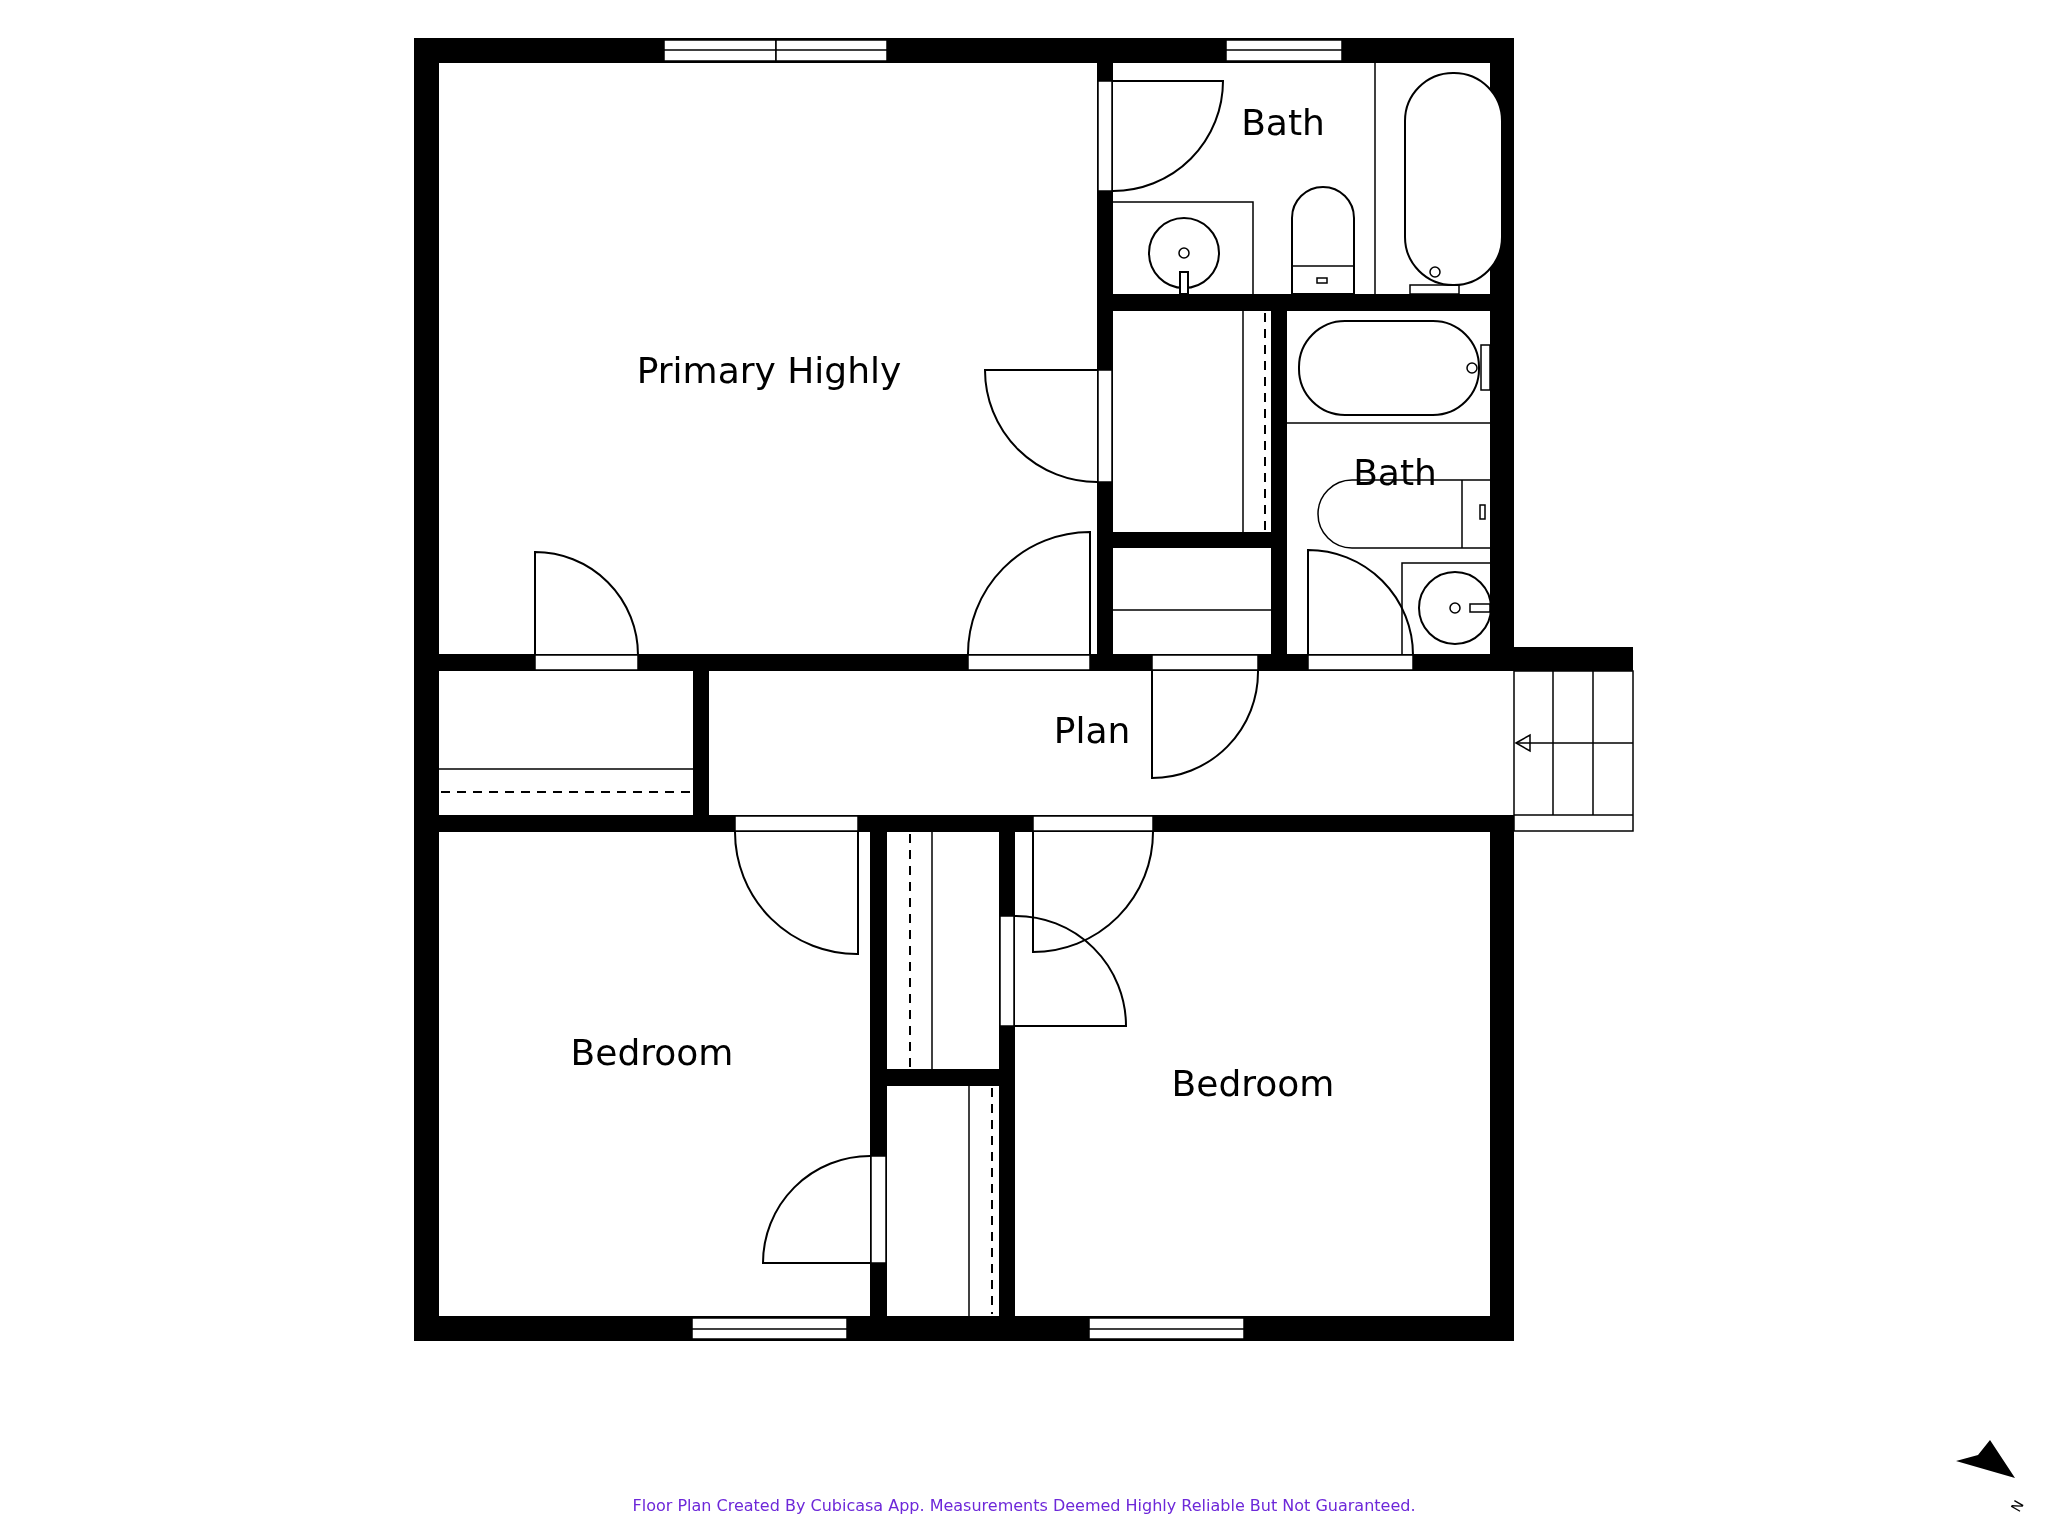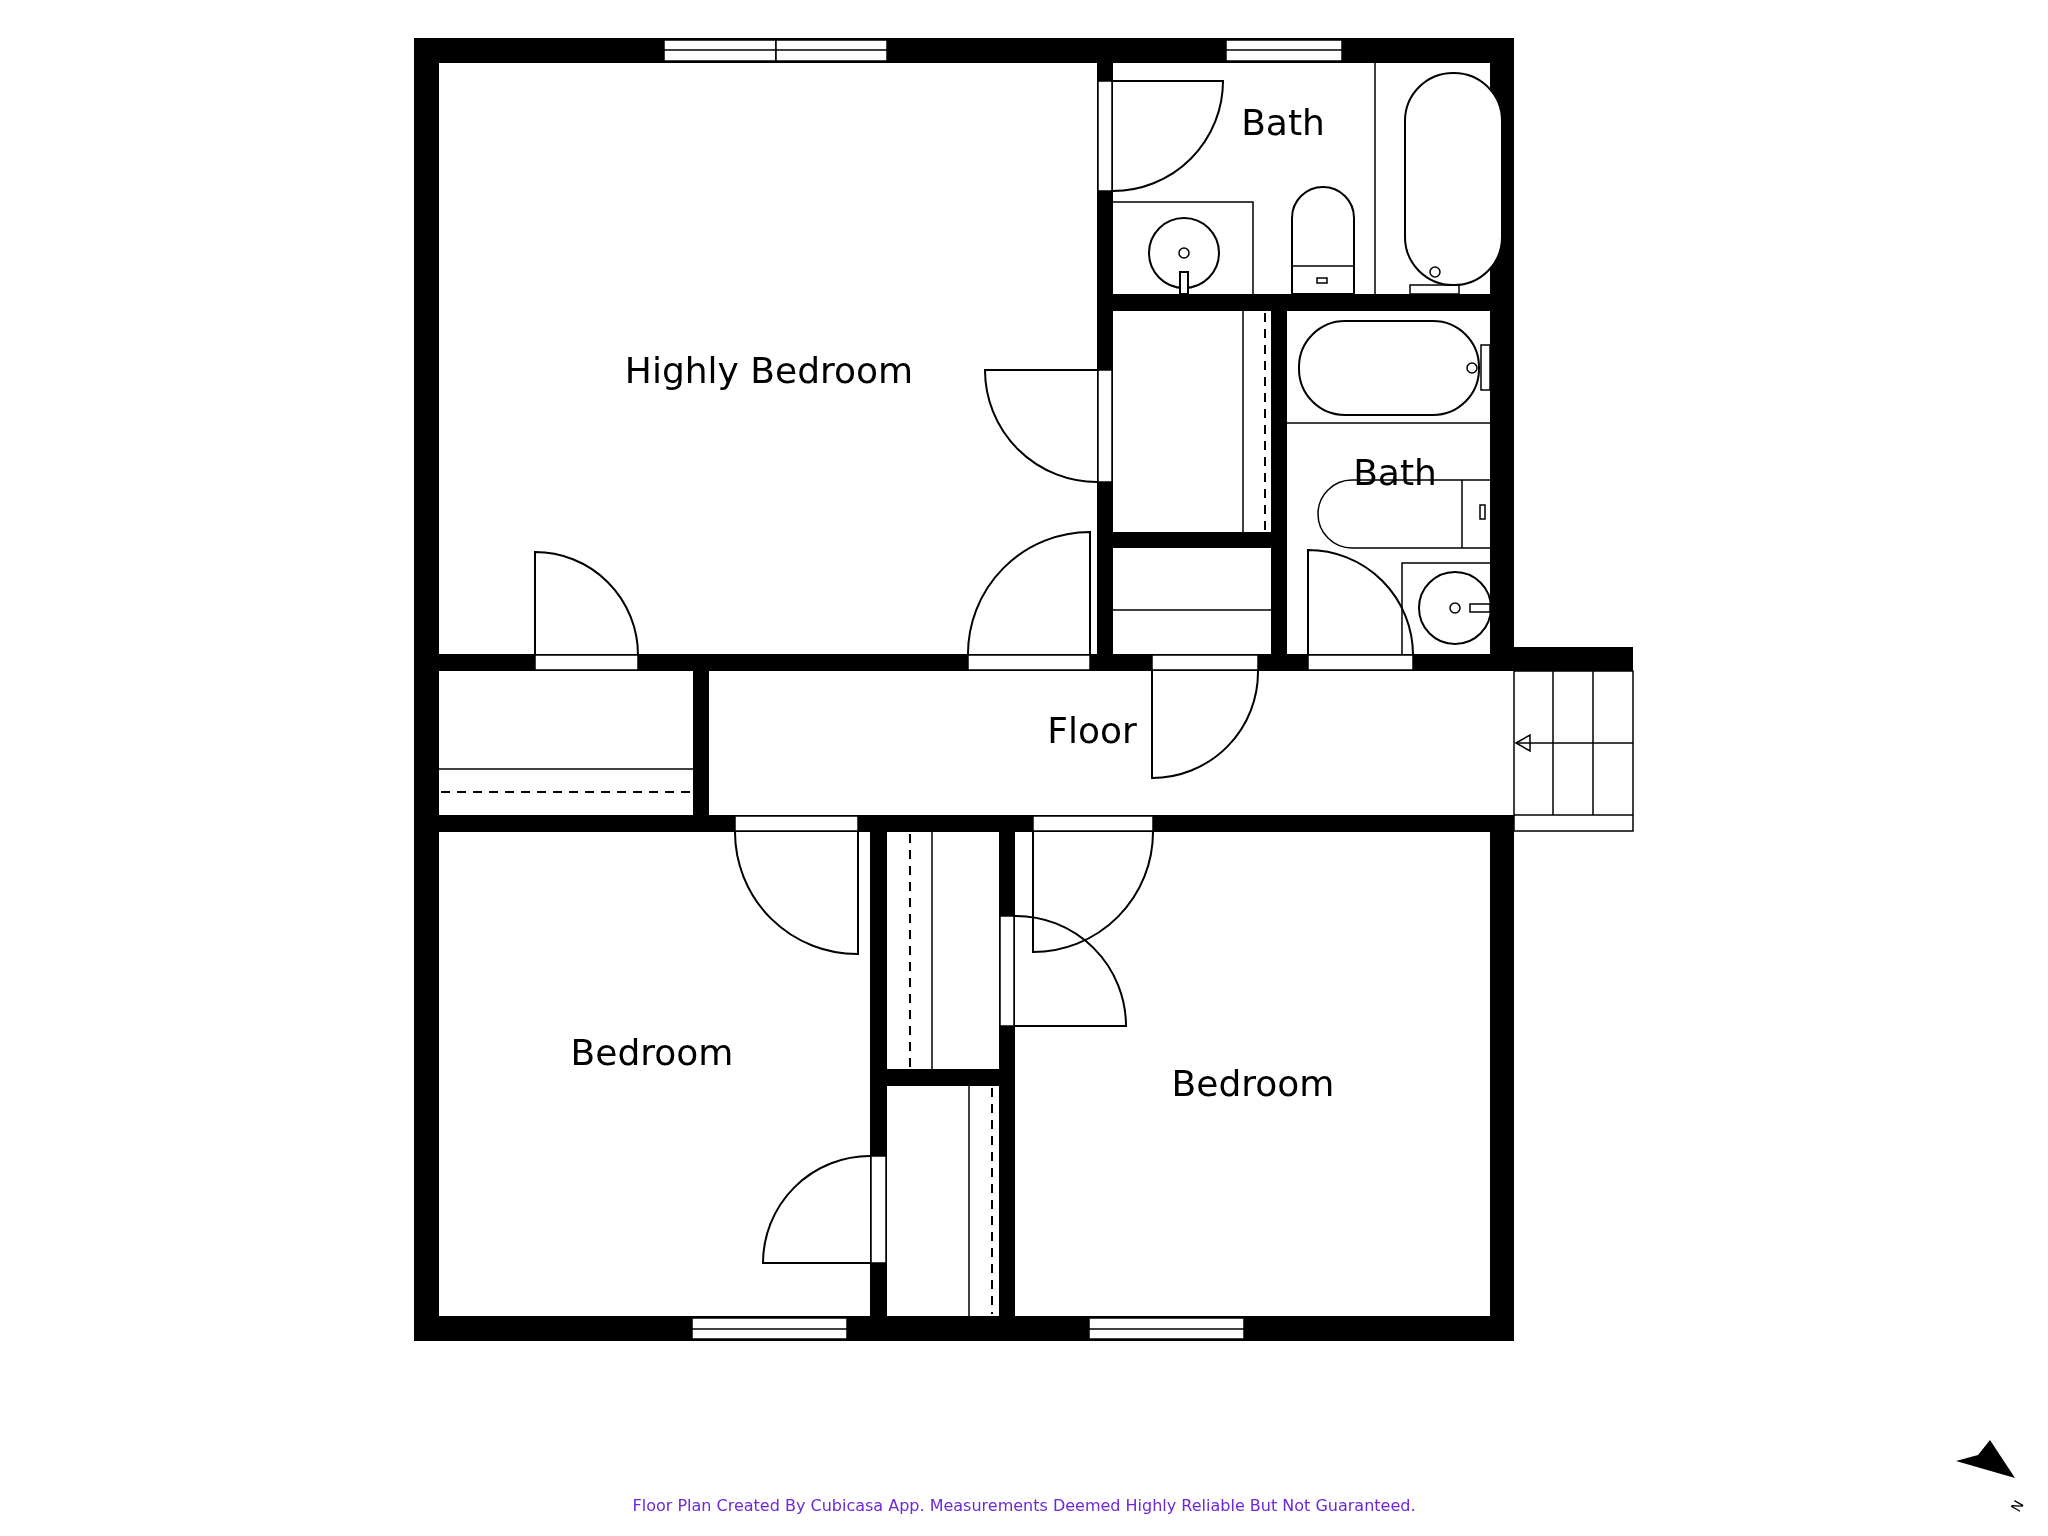--- a/index.html
+++ b/index.html
@@ -138,24 +138,24 @@
   <g>
     <rect class="thin" x="1514" y="671" width="119" height="160"></rect>
     <line class="thin" x1="1553" y1="671" x2="1553" y2="815"></line>
     <line class="thin" x1="1593" y1="671" x2="1593" y2="815"></line>
     <line class="thin" x1="1514" y1="815" x2="1633" y2="815"></line>
     <line class="thin" x1="1516" y1="743" x2="1633" y2="743"></line>
     <path class="thin" d="M1516 743 L1530 735 L1530 751 Z"></path>
   </g>
 </svg>
 
-<div class="label" style="left:769px;top:370px;">Highly Bedroom</div>
+<div class="label" style="left:769px;top:370px;">Primary Highly</div>
 <div class="label" style="left:1283px;top:122px;">Bath</div>
 <div class="label" style="left:1395px;top:472px;">Bath</div>
-<div class="label" style="left:1092px;top:730px;">Floor</div>
+<div class="label" style="left:1092px;top:730px;">Plan</div>
 <div class="label" style="left:652px;top:1052px;">Bedroom</div>
 <div class="label" style="left:1253px;top:1083px;">Bedroom</div>
 
 <div class="footer">Floor Plan Created By Cubicasa App. Measurements Deemed Highly Reliable But Not Guaranteed.</div>
 
 <svg class="north" viewBox="0 0 100 80">
   <path d="M50 0 L75 38 L16 21 L38 15 Z" fill="#000"></path>
 </svg>
 <div class="north-letter">N</div>
 

